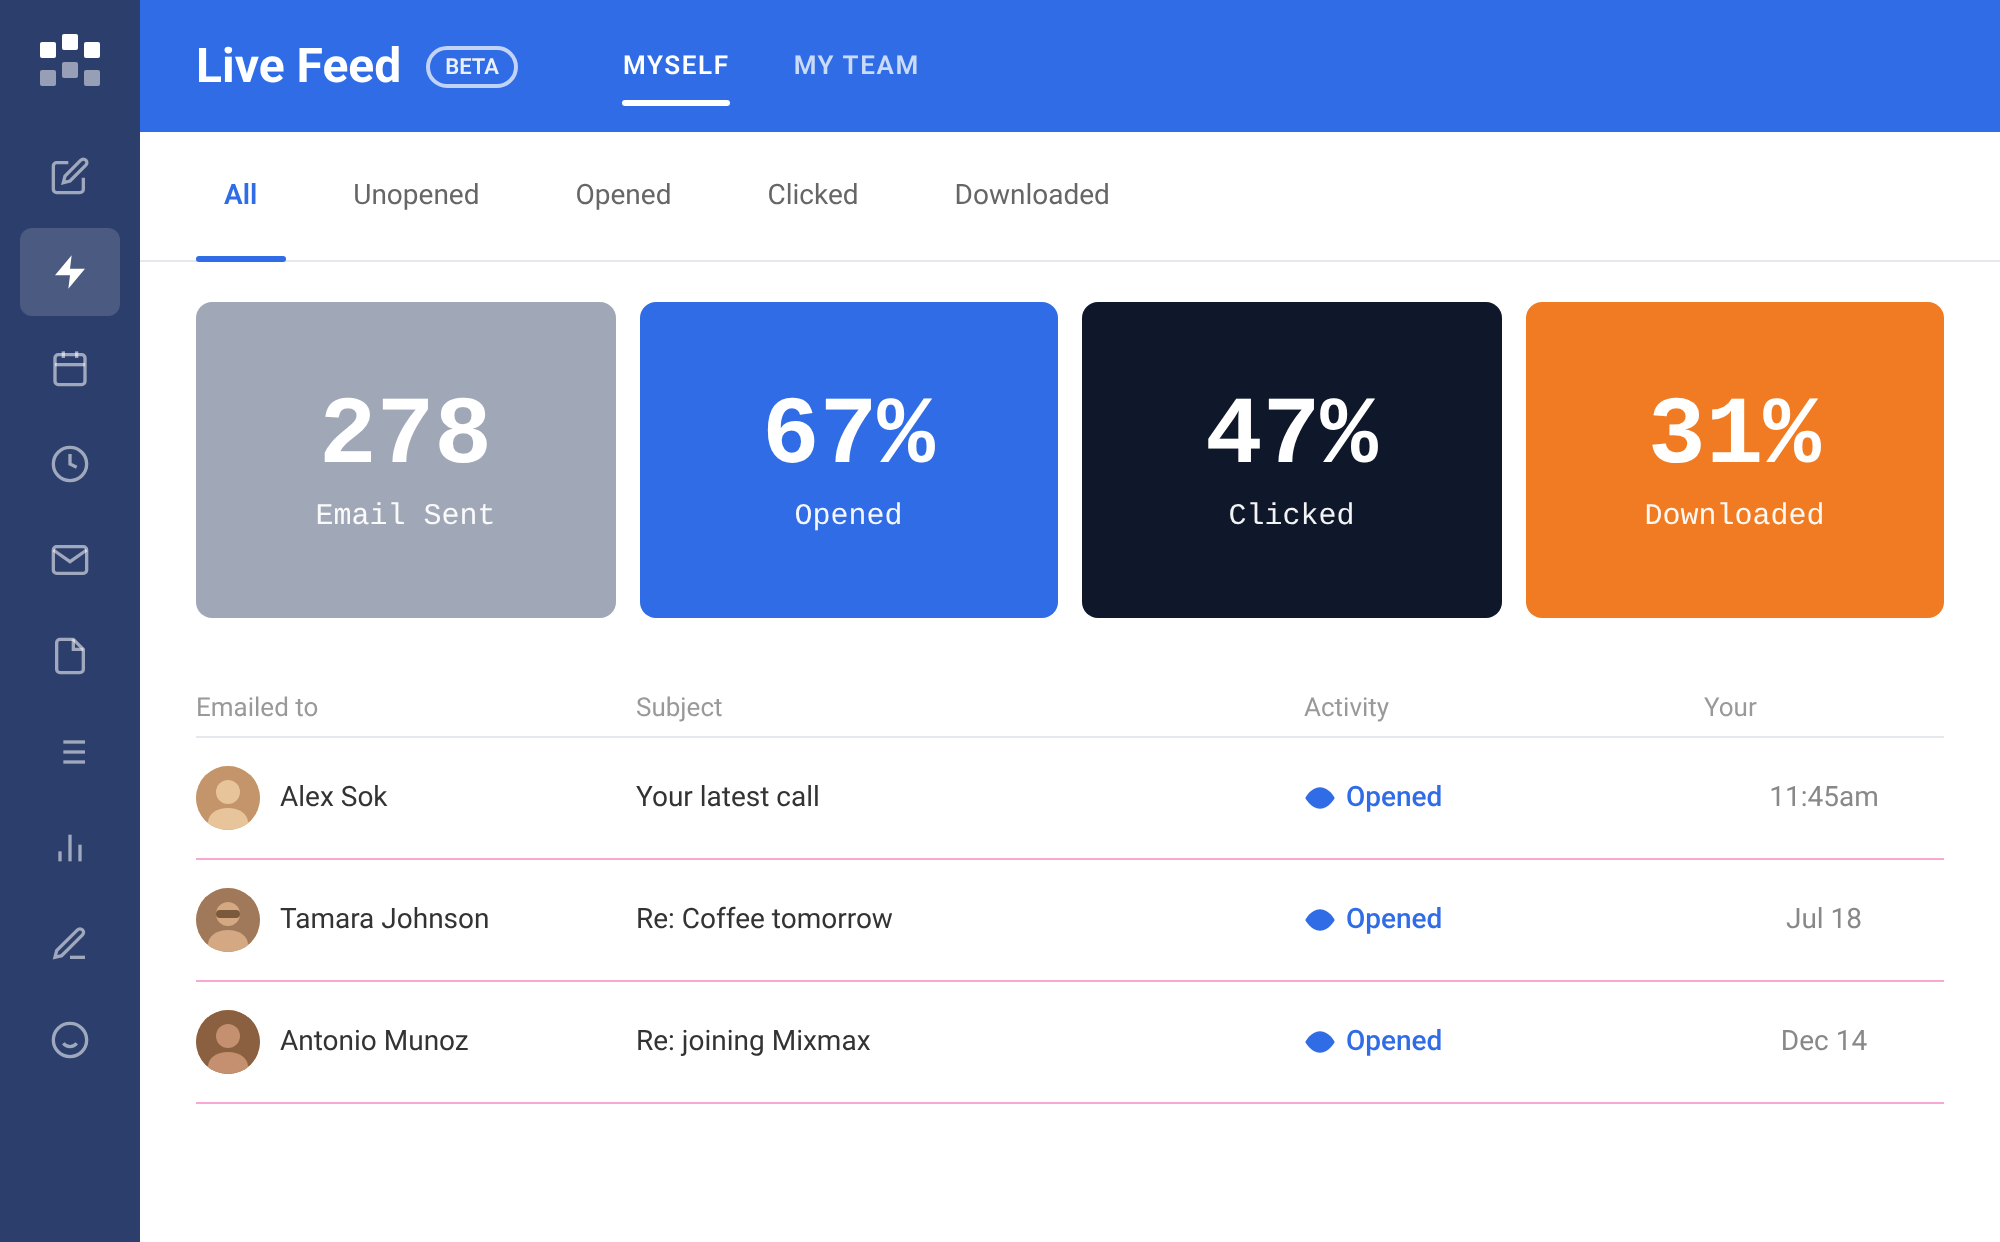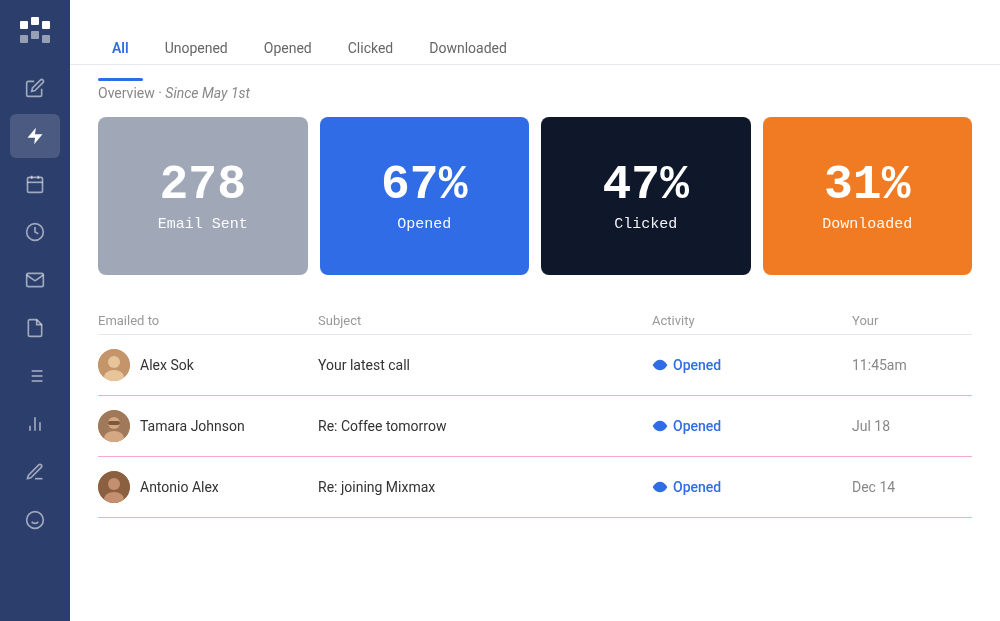--- a/index.html
+++ b/index.html
@@ -86,26 +86,26 @@
       left: 16px;
       right: 16px;
       height: 3px;
       background: #fff;
       border-radius: 2px;
     }
 
     
     .filter-bar {
       display: flex;
-      align-items: flex-end;
+      align-items: center;
       padding: 0 28px;
       border-bottom: 1px solid #e5e8ec;
       height: 65px;
       flex-shrink: 0;
-      gap: 8px;
+      gap: 20px;
     }
     .filter-tab {
       padding: 8px 14px;
       font-size: 14px;
       color: #666;
       cursor: pointer;
       position: relative;
       border-radius: 4px;
     }
     .filter-tab.active {
@@ -180,21 +180,21 @@
       font-weight: 400;
     }
     .table-row {
       display: grid;
       grid-template-columns: 220px 1fr 200px 120px;
       padding: 14px 0;
       border-bottom: 1px solid #f9a8d4;
       align-items: center;
     }
     .table-cell { font-size: 14px; color: #333; }
-    .table-cell.time { color: #888; text-align: left; }
+    .table-cell.time { color: #888; text-align: center; }
     .emailed-to {
       display: flex;
       align-items: center;
       gap: 10px;
     }
     .avatar {
       width: 32px;
       height: 32px;
       border-radius: 50%;
       background: #ccc;
@@ -299,34 +299,39 @@
         <circle cx="12" cy="12" r="10"></circle>
         <path d="M8 14s1.5 2 4 2 4-2 4-2"></path>
         <line x1="9" y1="9" x2="9.01" y2="9"></line>
         <line x1="15" y1="9" x2="15.01" y2="9"></line>
       </svg>
   </div>
 </div>
 
 <div class="main">
 
+  <div class="topbar">
+    <span class="topbar-title">Live Feed</span>
+    <span class="beta-badge">BETA</span>
+    <nav class="topbar-nav">
+      <div class="topbar-nav-item active">MYSELF</div>
+      <div class="topbar-nav-item">MY TEAM</div>
+    </nav>
+  </div>
 
   <div class="filter-bar">
     <div class="filter-tab active">All</div>
     <div class="filter-tab">Unopened</div>
     <div class="filter-tab">Opened</div>
     <div class="filter-tab">Clicked</div>
     <div class="filter-tab">Downloaded</div>
   </div>
 
   <div class="content">
 
-    <div class="overview-label">
-      <span>Overview</span> · <em>Since May 1st</em>
-    </div>
 
     <div class="stat-cards">
       <div class="stat-card gray">
         <div class="stat-number">278</div>
         <div class="stat-label">Email Sent</div>
       </div>
       <div class="stat-card blue">
         <div class="stat-number">67%</div>
         <div class="stat-label">Opened</div>
       </div>
@@ -403,21 +408,21 @@
     <div class="table-row">
       <div class="table-cell">
         <div class="emailed-to">
           <div class="avatar avatar-3">
             <svg width="32" height="32" viewBox="0 0 32 32">
                 <circle cx="16" cy="16" r="16" fill="#8a6040"></circle>
                 <circle cx="16" cy="13" r="6" fill="#c49070"></circle>
                 <ellipse cx="16" cy="28" rx="10" ry="7" fill="#c49070"></ellipse>
               </svg>
           </div>
-          <span>Antonio Alex</span>
+          <span>Antonio Munoz</span>
         </div>
       </div>
       <div class="table-cell">Re: joining Mixmax</div>
       <div class="table-cell">
         <span class="activity-opened">
           <svg width="16" height="16" viewBox="0 0 24 24" fill="#2f6ce5" style="flex-shrink:0">
               <path d="M1 12s4-8 11-8 11 8 11 8-4 8-11 8-11-8-11-8z"></path>
               <circle cx="12" cy="12" r="3" fill="#2f6ce5"></circle>
             </svg>
           <span>Opened</span>

